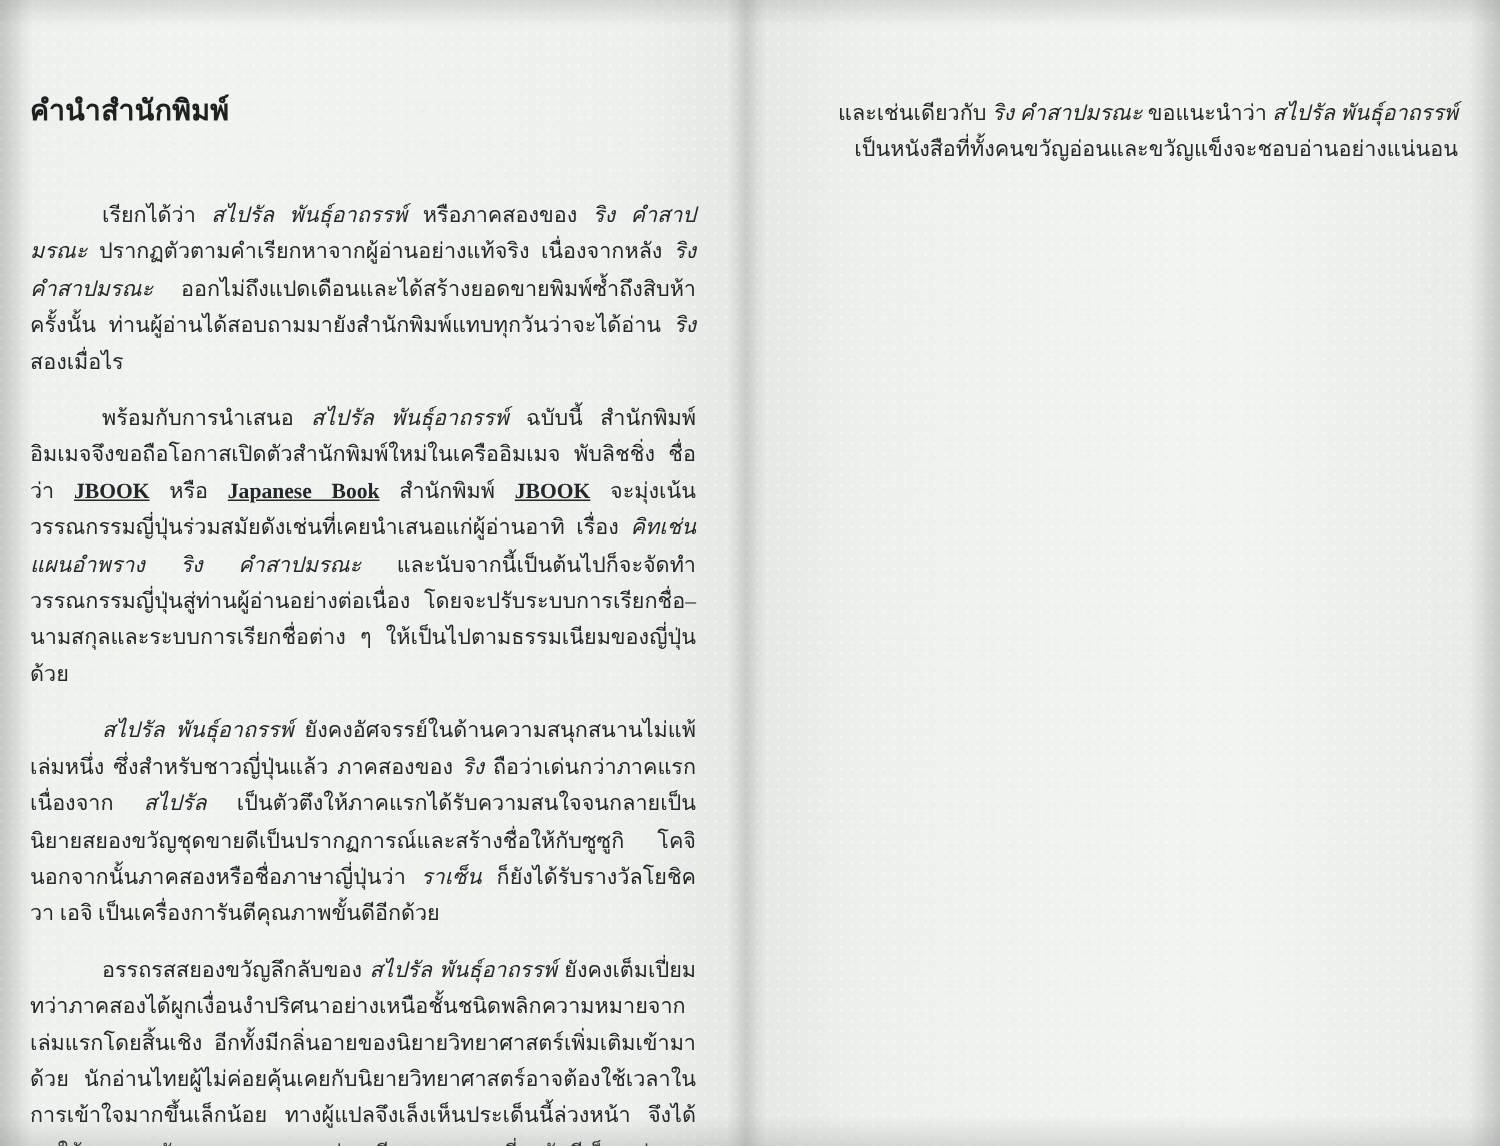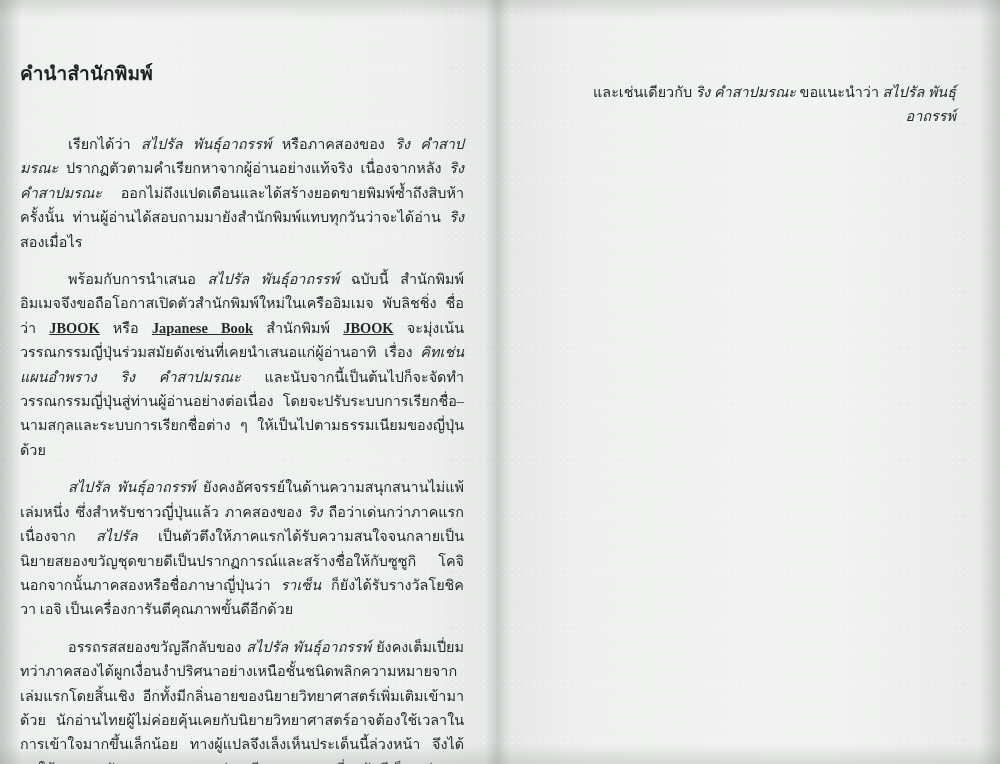--- a/index.html
+++ b/index.html
@@ -128,21 +128,21 @@
     position: absolute;
     right: 28px;
     top: 64px;
     width: 420px;
     font-size: 14.4px;
     line-height: 24.4px;
     color: #23282a;
     text-align: right;
   }
   .right-lines p {
-    margin: 16px;
+    margin: 0;
   }
 
   
   .ghost {
     position: absolute;
     color: rgba(120,128,126,0.16);
     font-size: 13px;
     line-height: 23px;
     letter-spacing: 0.5px;
     pointer-events: none;
@@ -186,20 +186,21 @@
       <p class="indent"><span>เรียกได้ว่า </span><span class="it">สไปรัล พันธุ์อาถรรพ์ </span><span>หรือภาคสองของ </span><span class="it">ริง คำสาปมรณะ </span><span>ปรากฏตัวตามคำเรียกหาจากผู้อ่านอย่างแท้จริง เนื่องจากหลัง </span><span class="it">ริง คำสาปมรณะ </span><span>ออกไม่ถึงแปดเดือนและได้สร้างยอดขายพิมพ์ซ้ำถึงสิบห้าครั้งนั้น ท่านผู้อ่านได้สอบถามมายังสำนักพิมพ์แทบทุกวันว่าจะได้อ่าน </span><span class="it">ริง </span><span>สองเมื่อไร</span></p>
       <p class="indent para-gap"><span>พร้อมกับการนำเสนอ </span><span class="it">สไปรัล พันธุ์อาถรรพ์ </span><span>ฉบับนี้ สำนักพิมพ์อิมเมจจึงขอถือโอกาสเปิดตัวสำนักพิมพ์ใหม่ในเครืออิมเมจ พับลิชชิ่ง ชื่อว่า </span><span class="bold">JBOOK</span><span> หรือ </span><span class="bold">Japanese Book</span><span> สำนักพิมพ์ </span><span class="bold">JBOOK</span><span> จะมุ่งเน้นวรรณกรรมญี่ปุ่นร่วมสมัยดังเช่นที่เคยนำเสนอแก่ผู้อ่านอาทิ เรื่อง </span><span class="it">คิทเช่น แผนอำพราง ริง คำสาปมรณะ </span><span>และนับจากนี้เป็นต้นไปก็จะจัดทำวรรณกรรมญี่ปุ่นสู่ท่านผู้อ่านอย่างต่อเนื่อง โดยจะปรับระบบการเรียกชื่อ–นามสกุลและระบบการเรียกชื่อต่าง ๆ ให้เป็นไปตามธรรมเนียมของญี่ปุ่นด้วย</span></p>
       <p class="indent para-gap"><span class="it">สไปรัล พันธุ์อาถรรพ์ </span><span>ยังคงอัศจรรย์ในด้านความสนุกสนานไม่แพ้เล่มหนึ่ง ซึ่งสำหรับชาวญี่ปุ่นแล้ว ภาคสองของ </span><span class="it">ริง </span><span>ถือว่าเด่นกว่าภาคแรก เนื่องจาก </span><span class="it">สไปรัล </span><span>เป็นตัวตึงให้ภาคแรกได้รับความสนใจจนกลายเป็นนิยายสยองขวัญชุดขายดีเป็นปรากฏการณ์และสร้างชื่อให้กับซูซูกิ โคจิ นอกจากนั้นภาคสองหรือชื่อภาษาญี่ปุ่นว่า </span><span class="it">ราเซ็น </span><span>ก็ยังได้รับรางวัลโยชิควา เอจิ เป็นเครื่องการันตีคุณภาพขั้นดีอีกด้วย</span></p>
       <p class="indent para-gap"><span>อรรถรสสยองขวัญลึกลับของ </span><span class="it">สไปรัล พันธุ์อาถรรพ์ </span><span>ยังคงเต็มเปี่ยม ทว่าภาคสองได้ผูกเงื่อนงำปริศนาอย่างเหนือชั้นชนิดพลิกความหมายจากเล่มแรกโดยสิ้นเชิง อีกทั้งมีกลิ่นอายของนิยายวิทยาศาสตร์เพิ่มเติมเข้ามาด้วย นักอ่านไทยผู้ไม่ค่อยคุ้นเคยกับนิยายวิทยาศาสตร์อาจต้องใช้เวลาในการเข้าใจมากขึ้นเล็กน้อย ทางผู้แปลจึงเล็งเห็นประเด็นนี้ล่วงหน้า จึงได้ขอให้ ดร.นพ.อัษฎา เมธเศรษฐุ ช่วยเขียนบทความเกี่ยวกับดีเอ็นเอง่าย ๆ เพื่อช่วยสร้างความเข้าใจพื้นฐานให้กับผู้อ่านไว้แล้วตรงท้ายเล่ม ซึ่งสำนักพิมพ์อิมเมจต้องขอขอบคุณ ดร.นพ.อัษฎา เมธเศรษฐุ ไว้ ณ ที่นี้ด้วย</span></p>
     </div>
   </div>
 
   <div class="page-right">
     <div class="right-lines">
       <p><span>และเช่นเดียวกับ </span><span class="it">ริง คำสาปมรณะ </span><span>ขอแนะนำว่า </span><span class="it">สไปรัล พันธุ์อาถรรพ์</span></p>
+      <p><span>เป็นหนังสือที่ทั้งคนขวัญอ่อนและขวัญแข็งจะชอบอ่านอย่างแน่นอน</span></p>
     </div>
 
     <div class="ghost ghost-right-col">
       <div>&nbsp;</div>
     </div>
   </div>
 
   <div class="gutter"></div>
   <div class="edge-left"></div>
   <div class="edge-right"></div>

